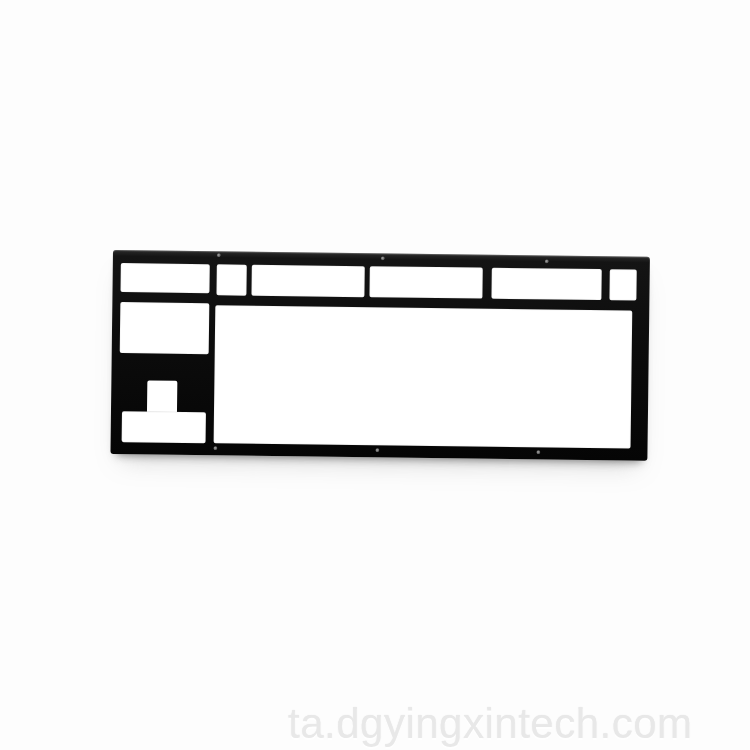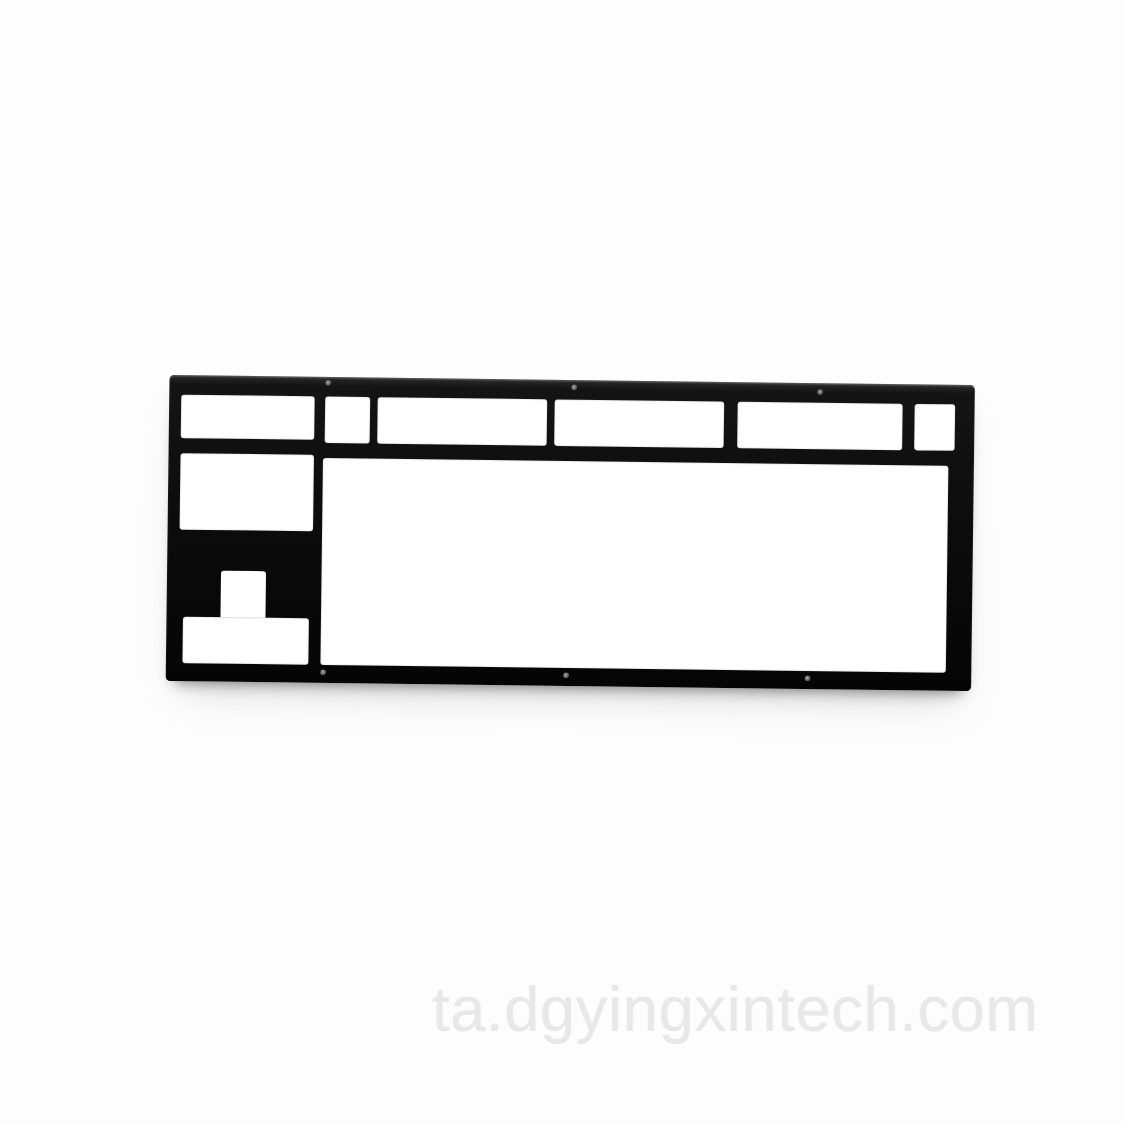--- a/index.html
+++ b/index.html
@@ -40,21 +40,21 @@
 
   .screw{
     position:absolute;width:4px;height:4px;border-radius:50%;
     background:radial-gradient(circle at 40% 40%, #a8a8a8 0%, #5a5a5a 55%, rgba(90,90,90,0) 78%);
   }
   .s1{left:104px;top:2px;}  .s2{left:268px;top:3px;}  .s3{left:432px;top:4px;}
   .s4{left:103px;top:195px;}.s5{left:265px;top:195px;}.s6{left:426px;top:195px;}
 
   
   .watermark{
-    position:absolute;left:288px;top:650px;
+    position:absolute;left:288px;top:701px;
     font-size:42px;line-height:1.1;letter-spacing:0.5px;white-space:nowrap;
     color:#e8e8e8;
     text-shadow:0 2px 1px #ffffff, 0 0 1px rgba(190,190,190,0.45);
     user-select:none;
   }
 </style>
 </head>
 <body>
 
 <div class="stage">

